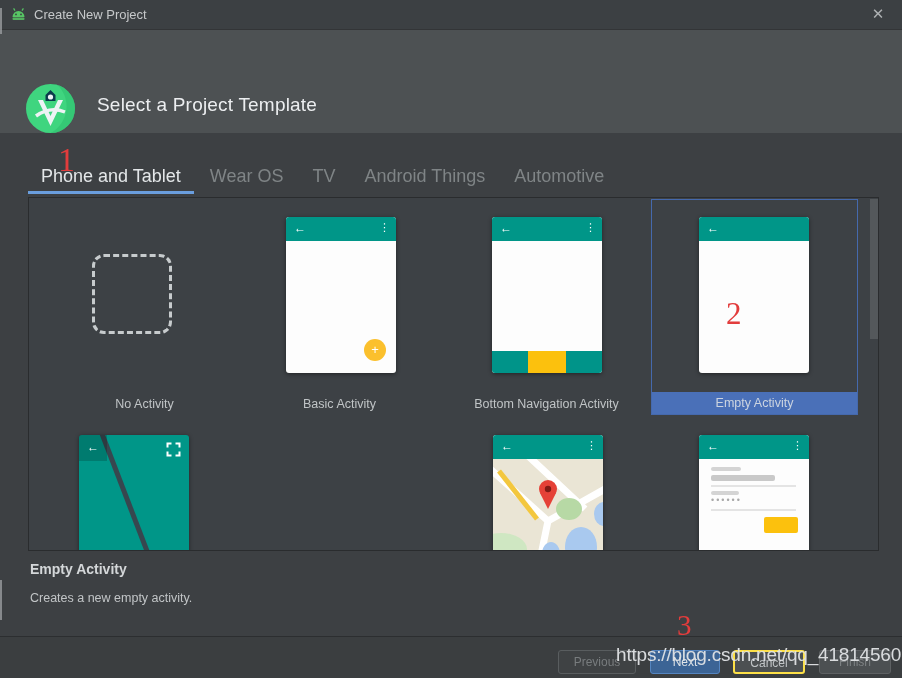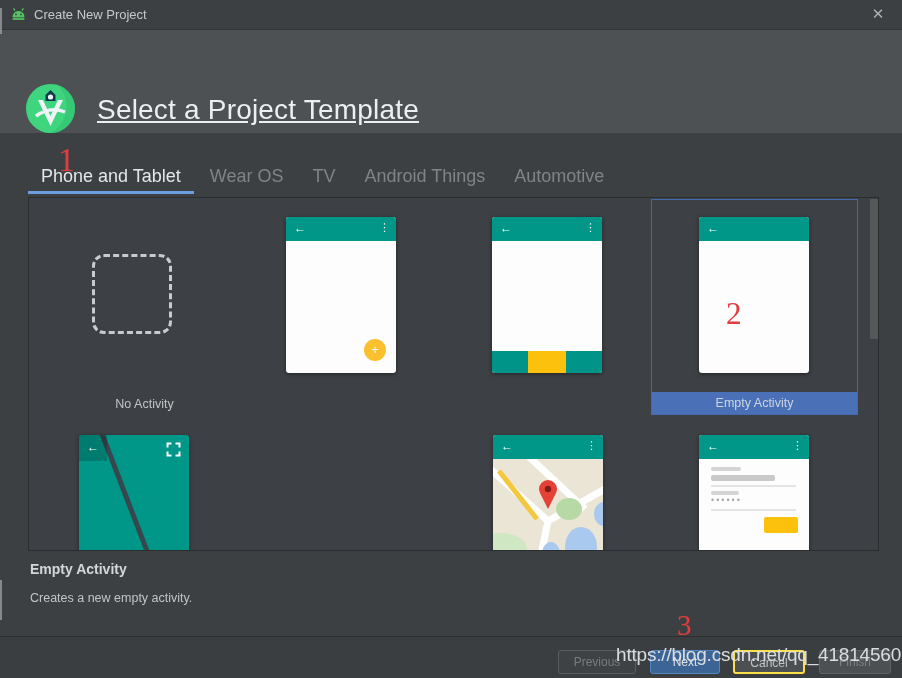--- a/index.html
+++ b/index.html
@@ -9,21 +9,21 @@
 
   
   .titlebar { position:absolute; left:0; top:0; width:902px; height:30px; background:#3c4043; border-bottom:1px solid #333537; }
   .tb-icon { position:absolute; left:10px; top:7px; width:17px; height:16px; }
   .tb-title { position:absolute; left:34px; top:7px; font-size:13px; color:#c6c8ca; }
   .tb-close { position:absolute; right:14px; top:5px; font-size:15px; color:#aeb1b3; cursor:pointer; width:20px; text-align:center; }
 
   
   .header { position:absolute; left:0; top:30px; width:902px; height:103px; background:#4d5153; }
   .h-logo { position:absolute; left:26px; top:54px; width:49px; height:49px; }
-  .h-title { position:absolute; left:97px; top:64px; font-size:28px; color:#eceef0; letter-spacing:.2px;text-decoration:underline; }
+  .h-title { position:absolute; left:97px; top:64px; font-size:19px; color:#eceef0; letter-spacing:.2px; }
 
   
   .tabs { position:absolute; left:28px; top:161px; height:33px; display:flex; }
   .tab { height:33px; line-height:30px; padding:0 13px; margin-right:3px; font-size:18px; color:#7f8486; cursor:pointer; }
   .tab.selected { color:#e4e7e9; border-bottom:3px solid #6a9ede; }
 
   
   .grid { position:absolute; left:28px; top:197px; width:851px; height:354px; background:#3d4145; border:1px solid #2a2c2e; overflow:hidden; }
   .sel-rect { position:absolute; left:622px; top:1px; width:207px; height:216px; border:1px solid #4569ad; }
   .sel-bar { position:absolute; left:0; bottom:0; width:100%; height:22px; background:#4a70b8; color:#ccd4e0; font-size:12.5px; text-align:center; line-height:22px; }
@@ -128,32 +128,34 @@
     <div class="dashed-sq"></div>
     <div class="cell-label" style="left:12px;">No Activity</div>
 
     <div class="mock row1" style="left:257px;">
       <div class="appbar">
         <span class="arr">←</span>
         <span class="dots">⋮</span>
       </div>
       <div class="fab">+</div>
     </div>
+    <div class="cell-label" style="left:207px;">Basic Activity</div>
 
     <div class="mock row1" style="left:463px;">
       <div class="appbar">
         <span class="arr">←</span>
         <span class="dots">⋮</span>
       </div>
       <div class="bottomnav">
         <div class="bn-teal"></div>
         <div class="bn-amber"></div>
         <div class="bn-teal"></div>
       </div>
     </div>
+    <div class="cell-label" style="left:414px;">Bottom Navigation Activity</div>
 
     <div class="mock row1" style="left:670px;">
       <div class="appbar">
         <span class="arr">←</span>
       </div>
     </div>
 
     <div class="mock row2 fs-card" style="left:50px;">
       <div class="fs-diag"></div>
       <div class="fs-back">←</div>

